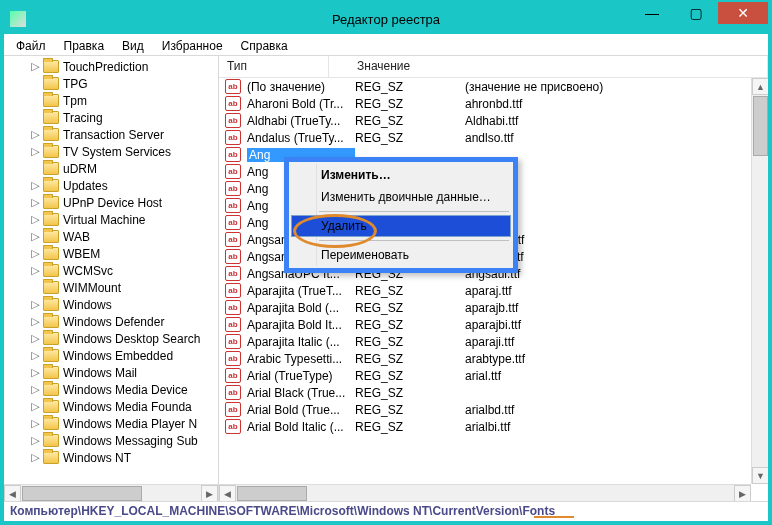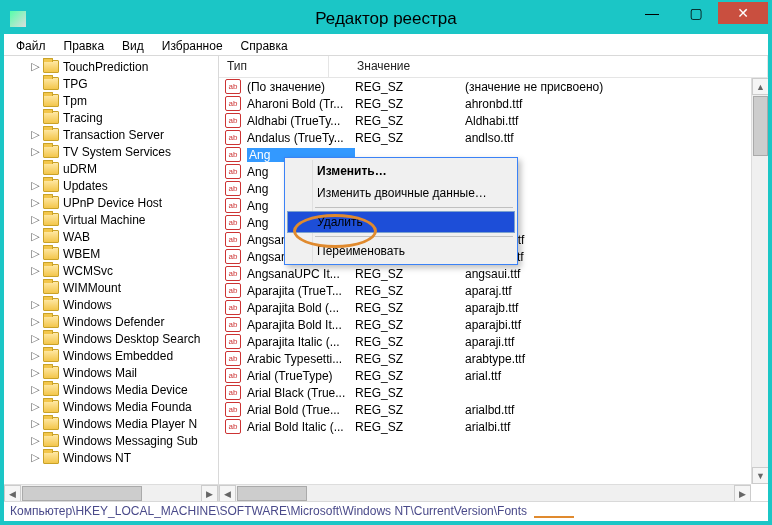--- a/index.html
+++ b/index.html
@@ -1,20 +1,20 @@
 <!DOCTYPE html>
 <html><head>
 <meta charset="utf-8">
 <style>
   * { box-sizing: border-box; margin: 0; padding: 0; font-family: "Segoe UI", Tahoma, sans-serif; font-size: 12px; }
   html, body { width: 772px; height: 525px; overflow: hidden; }
   .window { width: 772px; height: 525px; background: #fff; border: 4px solid #1bc6c6; display: flex; flex-direction: column; position: relative; }
   .titlebar { height: 30px; background: #1bc6c6; display: flex; align-items: center; position: relative; }
   .titlebar .app-icon { width: 16px; height: 16px; margin-left: 6px; background: linear-gradient(135deg,#5fa,#ddd); }
-  .titlebar .title { position: absolute; left: 0; right: 0; text-align: center; color: #000; font-size: 17px; }
+  .titlebar .title { position: absolute; left: 0; right: 0; text-align: center; color: #000; font-size: 13px; }
   .titlebar .win-controls { position: absolute; right: 0; top: -2px; display: flex; }
   .wc { width: 44px; height: 22px; display: flex; align-items: center; justify-content: center; color: #000; font-size: 14px; line-height: 1; cursor: default; }
   .wc.close { background: #c94f3f; color: #fff; width: 50px; }
   .menubar { height: 22px; background: #fff; border-bottom: 1px solid #d9d9d9; display: flex; align-items: flex-end; padding: 0 4px; gap: 2px; }
   .menubar span { padding: 2px 8px; }
   .content { flex: 1; display: flex; min-height: 0; }
   .tree-pane { width: 215px; border-right: 1px solid #d9d9d9; overflow: hidden; position: relative; display: flex; flex-direction: column; }
   .tree { flex: 1; overflow: hidden; padding-top: 2px; }
   .tree-row { display: flex; align-items: center; height: 17px; padding-left: 26px; white-space: nowrap; }
   .tree-row .exp { width: 11px; text-align: center; color: #666; font-size: 11px; margin-right: 2px; }
@@ -24,30 +24,30 @@
   .hscroll { height: 17px; background: #f0f0f0; border-top: 1px solid #ddd; position: relative; }
   .hscroll .btn { position: absolute; top: 0; width: 17px; height: 17px; background: #f5f5f5; border: 1px solid #ccc; display:flex;align-items:center;justify-content:center;color:#666;font-size:9px;}
   .hscroll .btn.l{left:0;} .hscroll .btn.r{right:0;}
   .hscroll .thumb{position:absolute; top:1px; height:15px; background:#cdcdcd; border:1px solid #aaa;}
   .list-pane { flex: 1; display: flex; flex-direction: column; min-width: 0; }
   .list-header { height: 22px; display: flex; border-bottom: 1px solid #e5e5e5; background: #fff; }
   .list-header .col { padding: 3px 8px; border-right: 1px solid #e5e5e5; color: #222; }
   .col-name { width: 130px; } .col-type { width: 110px; } .col-val { flex: 1; margin-left: 20px; }
   .list-body { flex: 1; overflow: hidden; position: relative; }
   .lrow { display: flex; align-items: center; height: 17px; padding-left: 6px; white-space: nowrap; }
-  .lrow .ic { width: 16px; height: 15px; border: 1px solid #c33; border-radius: 2px; margin-right: 6px; display:flex; align-items:center; justify-content:center; color:#c33; font-size:8px; font-weight:normal; background:#fff;text-align:center;}
+  .lrow .ic { width: 16px; height: 15px; border: 1px solid #c33; border-radius: 2px; margin-right: 6px; display:flex; align-items:center; justify-content:center; color:#c33; font-size:8px; font-weight:bold; background:#fff;text-align:center;}
   .lrow .nm { width: 108px; overflow: hidden; text-overflow: ellipsis; } 
   .lrow .tp { width: 110px; } .lrow .vl { flex:1; }
   .lrow.sel .nm { background: #3399ff; color: #fff; padding: 0 2px; }
   .vscroll { position: absolute; right: 0; top: 0; bottom: 17px; width: 17px; background: #f0f0f0; border-left:1px solid #ddd;}
   .vscroll .btn{position:absolute;left:0;width:17px;height:17px;background:#f5f5f5;border:1px solid #ccc;display:flex;align-items:center;justify-content:center;color:#666;font-size:9px;}
   .vscroll .btn.u{top:0;} .vscroll .btn.d{bottom:0;}
   .vscroll .thumb{position:absolute;left:1px;width:15px;background:#cdcdcd;border:1px solid #aaa;}
-  .statusbar { height: 20px; border-top: 1px solid #d9d9d9; padding: 2px 6px; color: #4a4a8a; font-size: 11px; white-space: nowrap; overflow:hidden;}
-  .ctxmenu { position: absolute; left: 280px; top: 153px; width: 234px; background: #f0f0f0; border: 1px solid #3b82f6; box-shadow: 3px 3px 6px rgba(0,0,0,.25); padding: 2px; z-index: 50;}
+  .statusbar { height: 20px; border-top: 1px solid #d9d9d9; padding: 2px 6px; color: #4a4a8a; font-size: 11px; white-space: nowrap; overflow:hidden;font-weight:bold;}
+  .ctxmenu { position: absolute; left: 280px; top: 153px; width: 234px; background: #f0f0f0; border: 5px solid #3b82f6; box-shadow: 3px 3px 6px rgba(0,0,0,.25); padding: 2px; z-index: 50;}
   .ctxmenu .mi { height: 22px; display:flex; align-items:center; padding-left: 30px; position:relative;}
   .ctxmenu .mi.bold { font-weight: bold; }
   .ctxmenu .mi.hover { background: #1d4ed8; border:1px solid #7da2ce; padding-left:29px; height:22px;}
   .ctxmenu .sep { height:1px; background:#c0c0c0; margin: 3px 2px 3px 28px;}
   .ctxmenu .gutter{position:absolute;left:2px;top:2px;bottom:2px;width:26px;background:#f0f0f0;border-right:1px solid #e0e0e0;}
   .ellipse { position: absolute; left: 289px; top: 210px; width: 84px; height: 34px; border: 3px solid #e08a2e; border-radius: 50%; z-index: 60; pointer-events: none; }
   .s-underline{position:absolute; left:530px; bottom:3px; width:40px; height:2px; background:#e08a2e; z-index:5;}
 </style>
 </head>
 <body>

